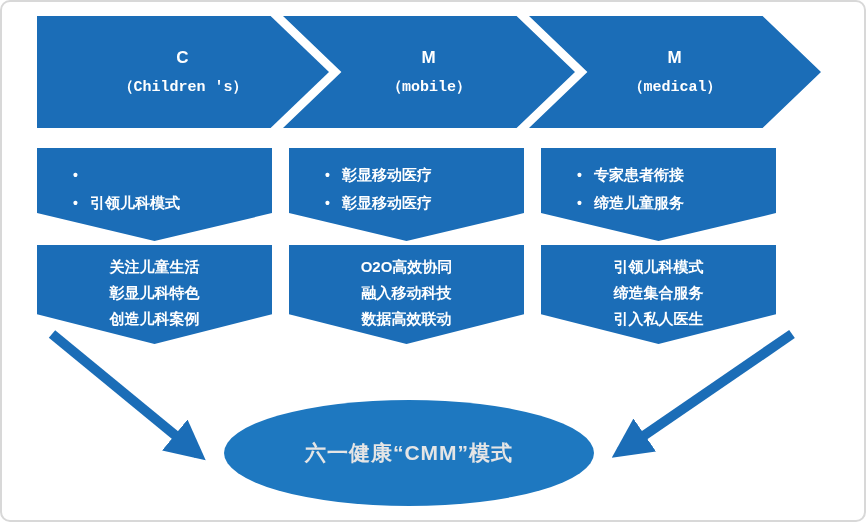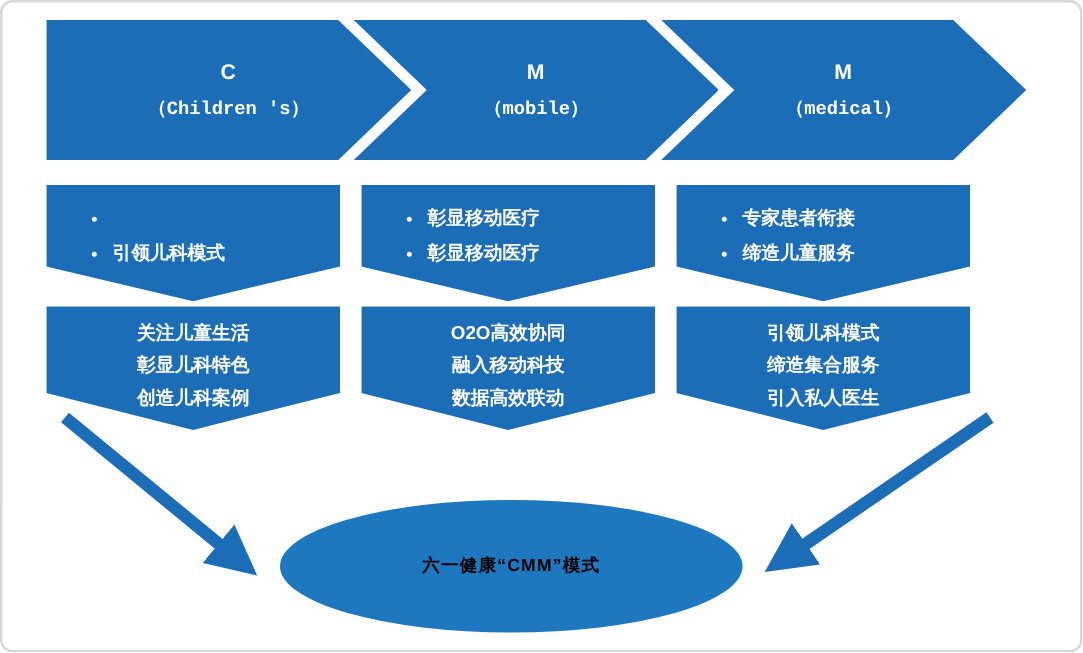--- a/index.html
+++ b/index.html
@@ -43,21 +43,21 @@
   .line  { line-height:26px; font-size:15px; }
 
   
   .arrows { position:absolute; left:0; top:0; width:866px; height:522px; pointer-events:none; }
 
   
   .ellipse {
     position:absolute; left:222px; top:398px; width:370px; height:106px;
     background:#1e78c0; border-radius:50%;
     display:flex; align-items:center; justify-content:center;
-    color:#000000; font-weight:bold; font-size:14px; letter-spacing:1px;
+    color:#e5e5e5; font-weight:bold; font-size:21px; letter-spacing:1px;
   }
 </style>
 </head>
 <body>
 
 <div class="slide">
 
   <div class="chevron first chev-1">
     <div class="chev-letter">C</div>
     <div class="chev-sub">（Children 's）</div>

